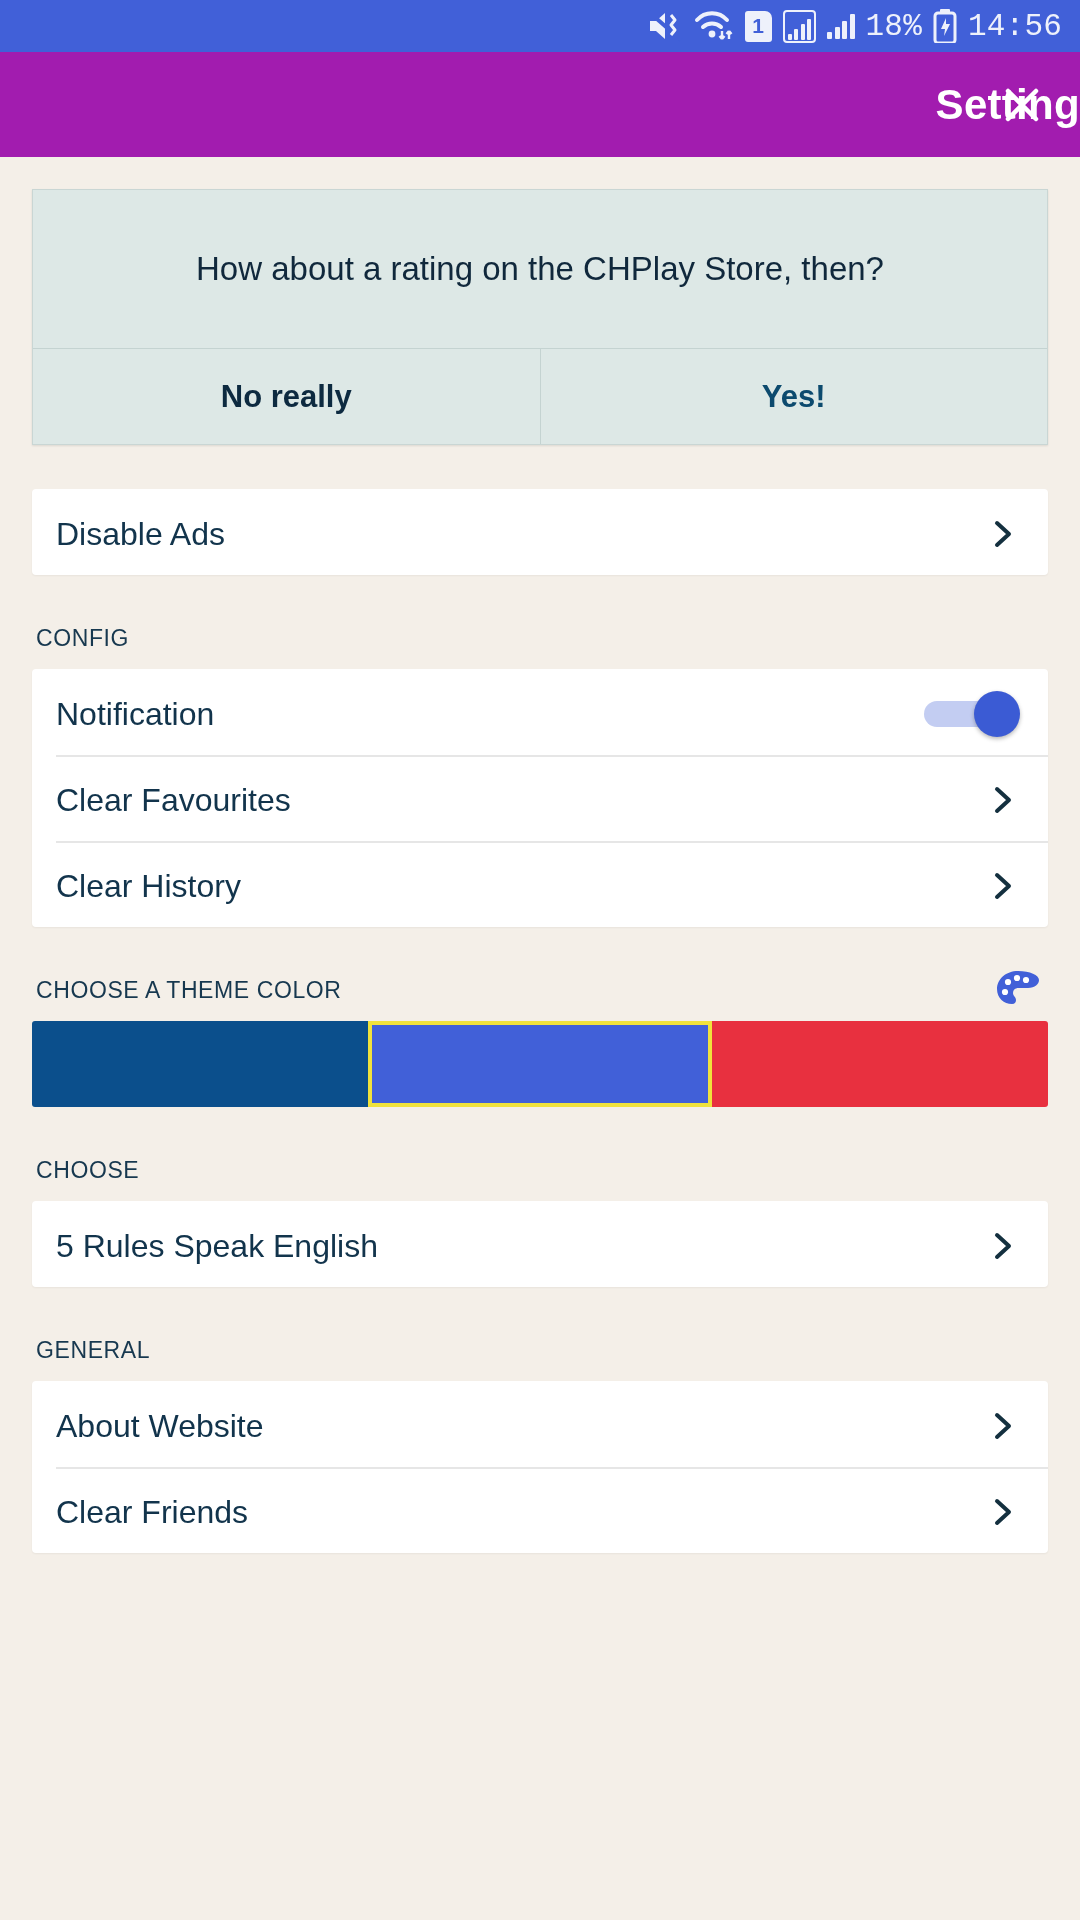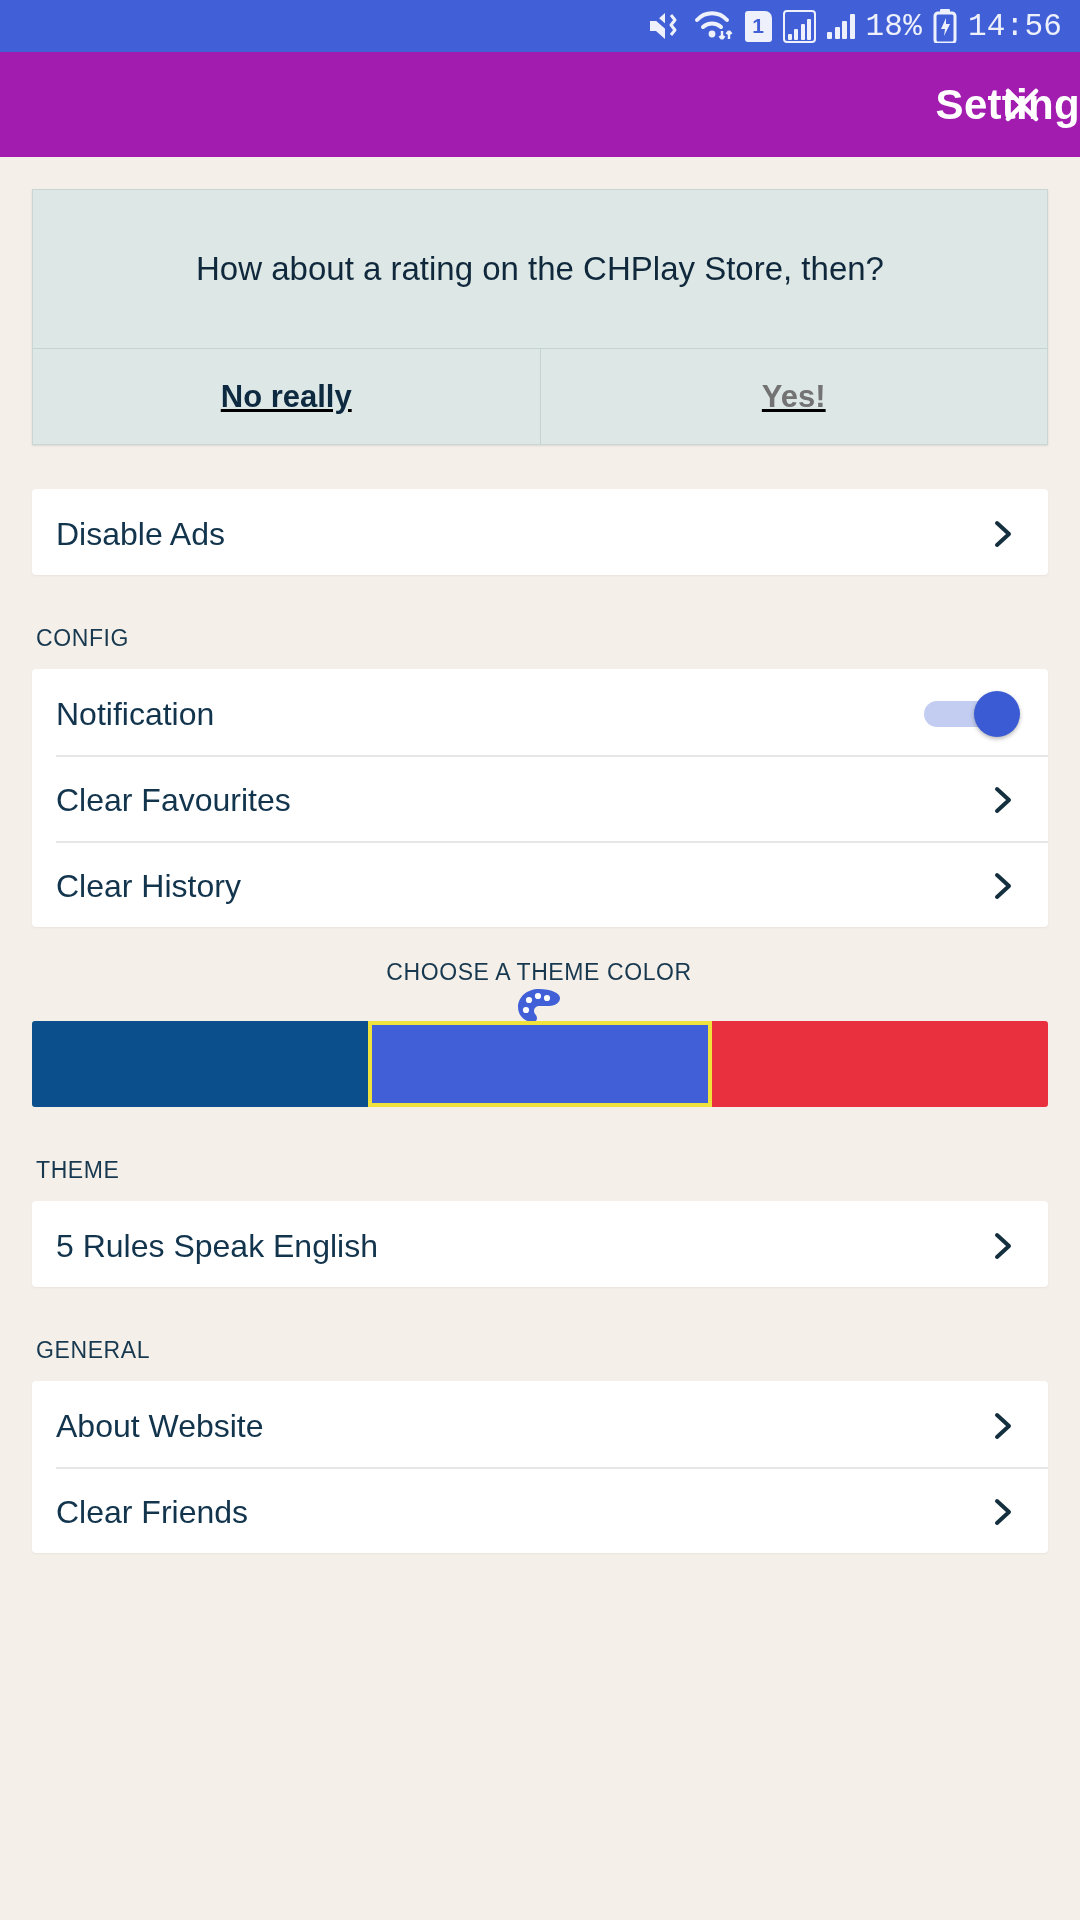--- a/index.html
+++ b/index.html
@@ -95,30 +95,29 @@
     display:flex; align-items:center; justify-content:center;
     color:#10283c;
     font-size:33px;
     text-align:center;
     padding:0 20px;
   }
   .rate-actions {
     display:flex;
     border-top:1.5px solid #c4d3d1;
     height:96px;
-    text-decoration:underline;
   }
   .rate-btn {
     flex:1;
     display:flex; align-items:center; justify-content:center;
     font-size:31px;
     font-weight:bold;
   }
   .rate-btn.no { color:#0d2a40; }
-  .rate-btn.yes { color:#737373; border-left:1.5px solid #c4d3d1; }
+  .rate-btn.yes { color:#0c4a6e; border-left:1.5px solid #c4d3d1; }
 
   
   .card {
     margin:0 32px;
     background:#ffffff;
     border-radius:4px;
     overflow:hidden;
     box-shadow:0 1px 2px rgba(0,0,0,0.05);
   }
   .row {
@@ -307,42 +306,42 @@
       <span class="chev">
         <svg width="30" height="30" viewBox="0 0 30 30">
           <path d="M9 4 L21 15 L9 26" stroke="#14303f" stroke-width="4" fill="none" stroke-linecap="round" stroke-linejoin="round"></path>
         </svg>
       </span>
     </div>
   </div>
 
   <div class="gap-32"></div>
 
-  <div class="section-label section-head" style="height:62px;flex-direction:column;">
+  <div class="section-label section-head" style="height:62px;">
     <span>CHOOSE A THEME COLOR</span>
     <span style="display:flex;">
       <svg width="48" height="44" viewBox="0 0 48 44">
         <path d="M24 3 C12 3 3 11 3 21 C3 30 10 36 18 36 C21 36 22 34 22 32 C22 29 19 28 19 25 C19 22 21 20 25 20 L34 20 C41 20 45 16 45 12 C45 7 36 3 24 3 Z" fill="#4160d8"></path>
         <circle cx="14" cy="14" r="3.1" fill="#ffffff"></circle>
         <circle cx="23" cy="10" r="3.1" fill="#ffffff"></circle>
         <circle cx="32" cy="12" r="3.1" fill="#ffffff"></circle>
         <circle cx="11" cy="24" r="3.1" fill="#ffffff"></circle>
       </svg>
     </span>
   </div>
   <div class="swatches">
     <div class="swatch" style="background:#0b4f8c;"></div>
     <div class="swatch selected" style="background:#4160d8;"></div>
     <div class="swatch" style="background:#e8303f;"></div>
   </div>
 
   <div class="gap-32"></div>
 
   <div class="section-label" style="height:62px;">
-    <span>THEME</span>
+    <span>CHOOSE</span>
   </div>
   <div class="card">
     <div class="row">
       <span class="row-label">5 Rules Speak English</span>
       <span class="chev">
         <svg width="30" height="30" viewBox="0 0 30 30">
           <path d="M9 4 L21 15 L9 26" stroke="#14303f" stroke-width="4" fill="none" stroke-linecap="round" stroke-linejoin="round"></path>
         </svg>
       </span>
     </div>

